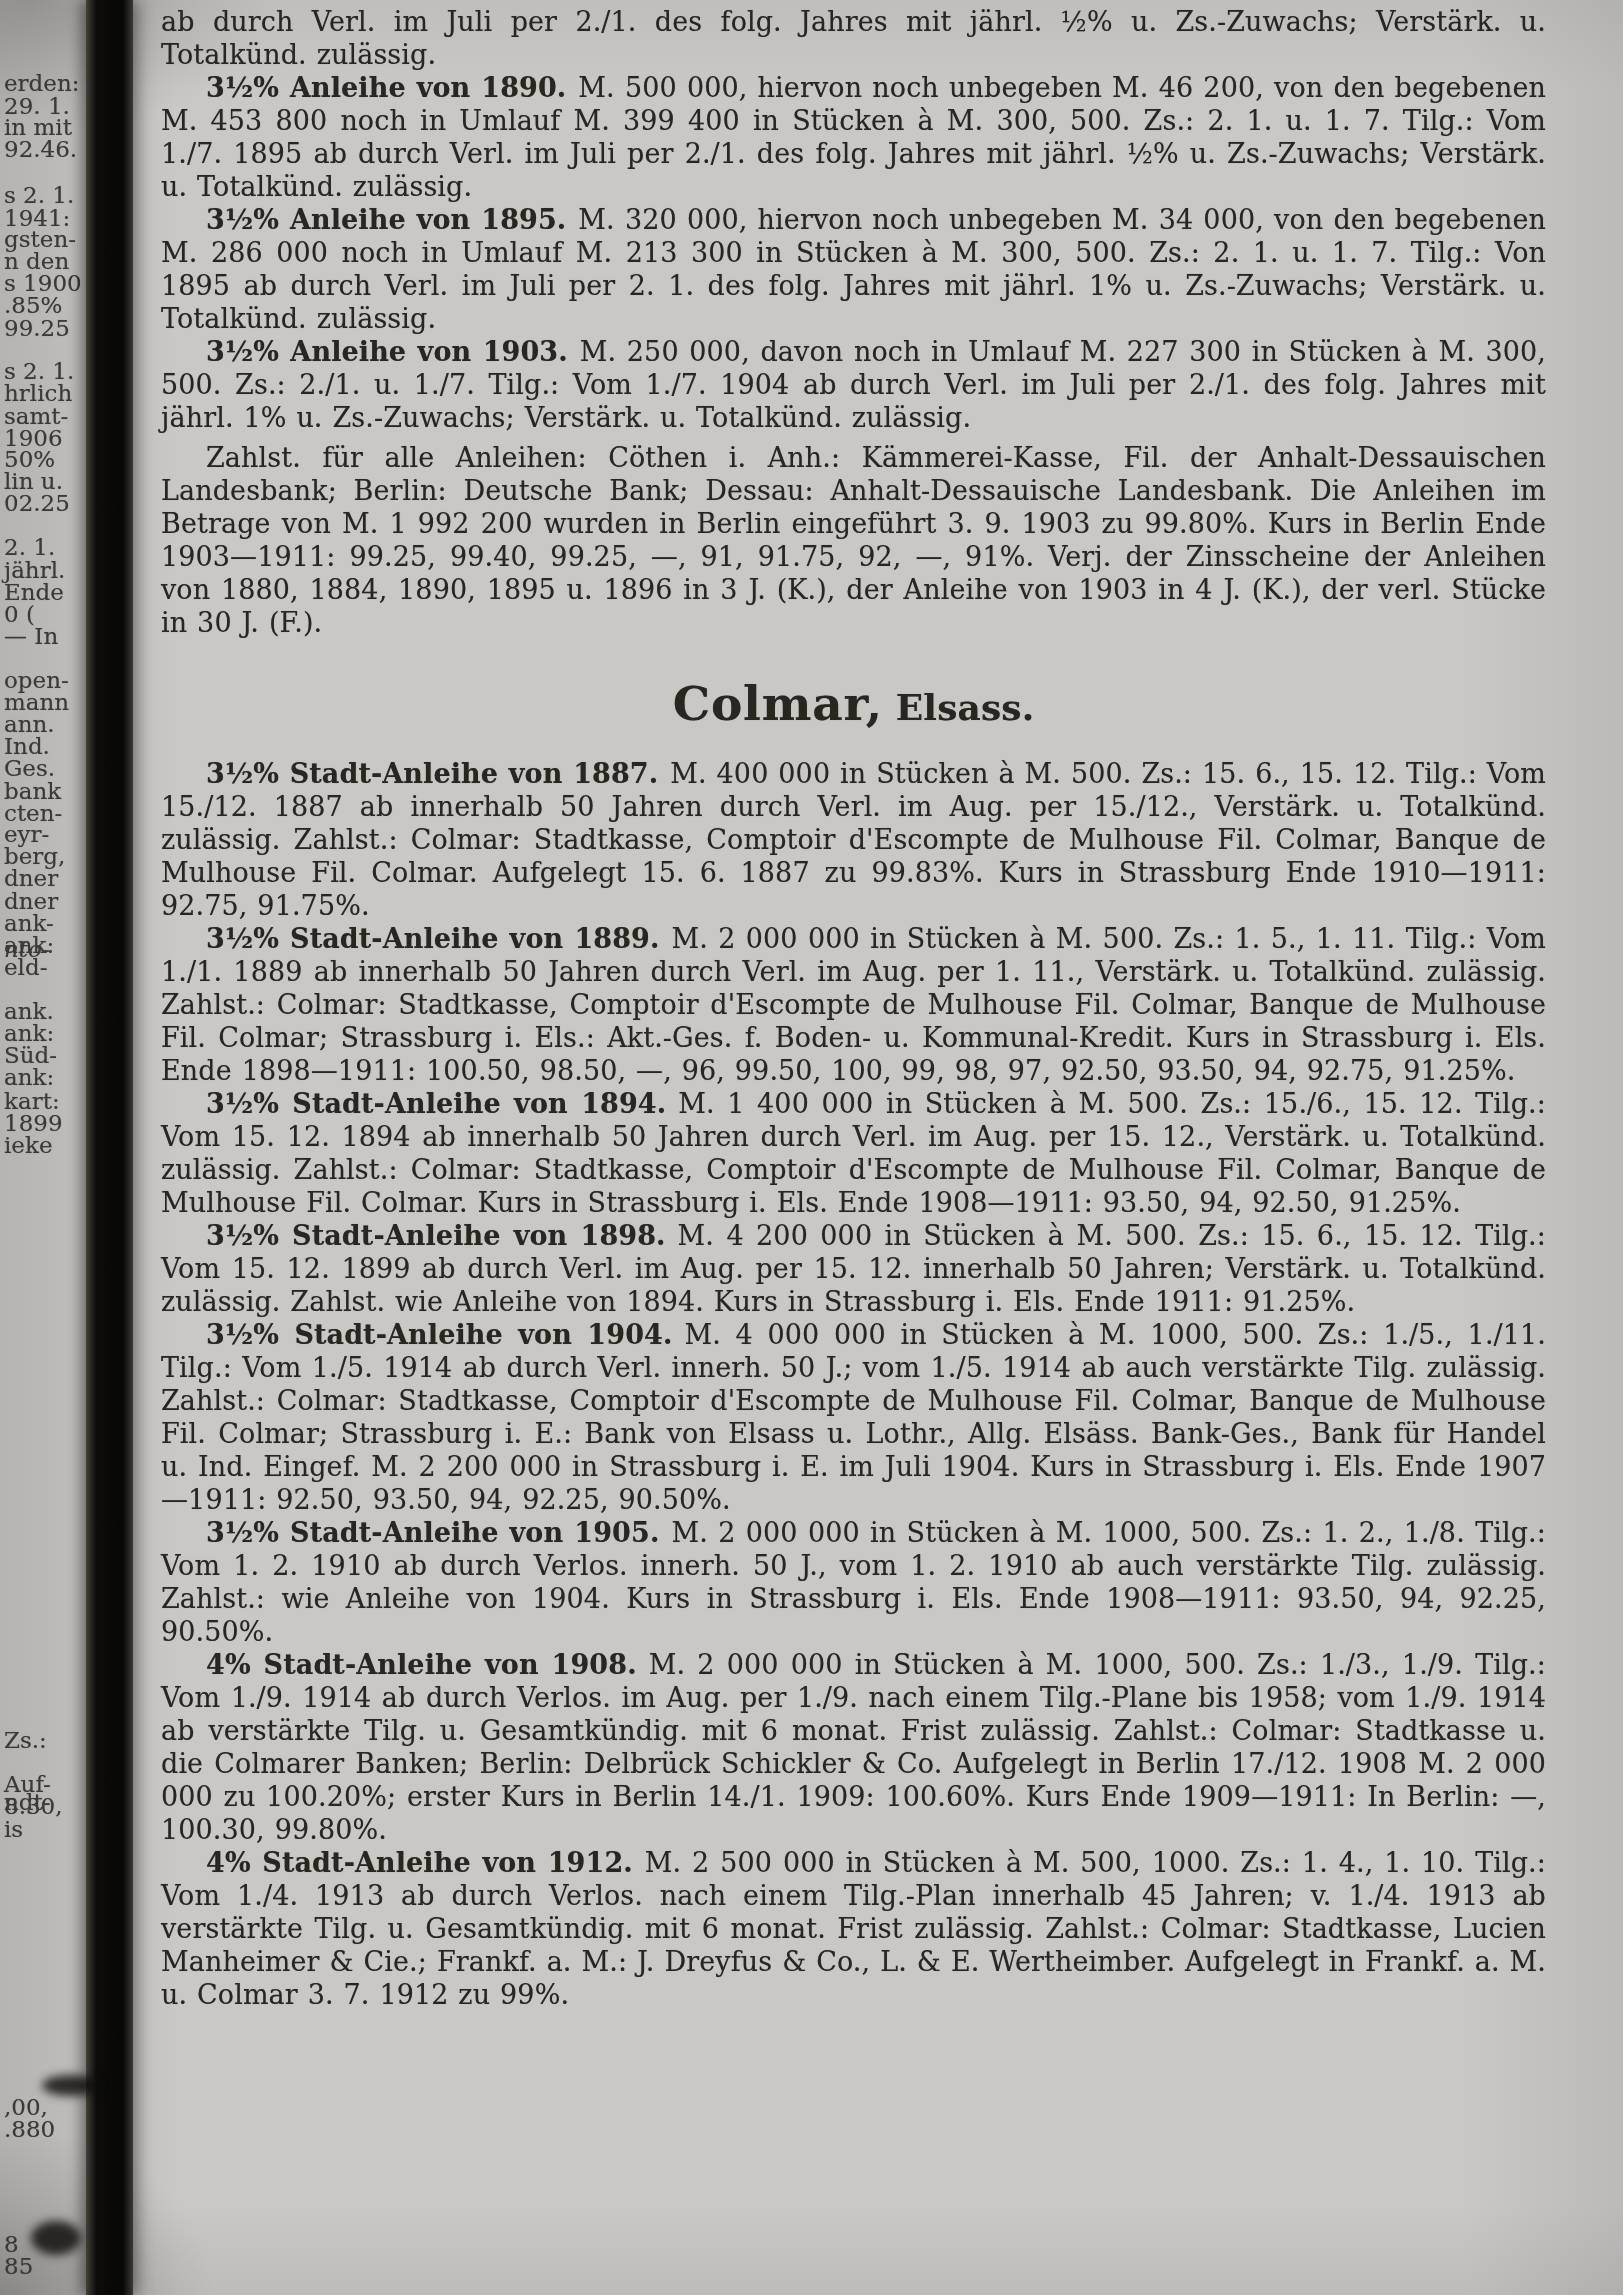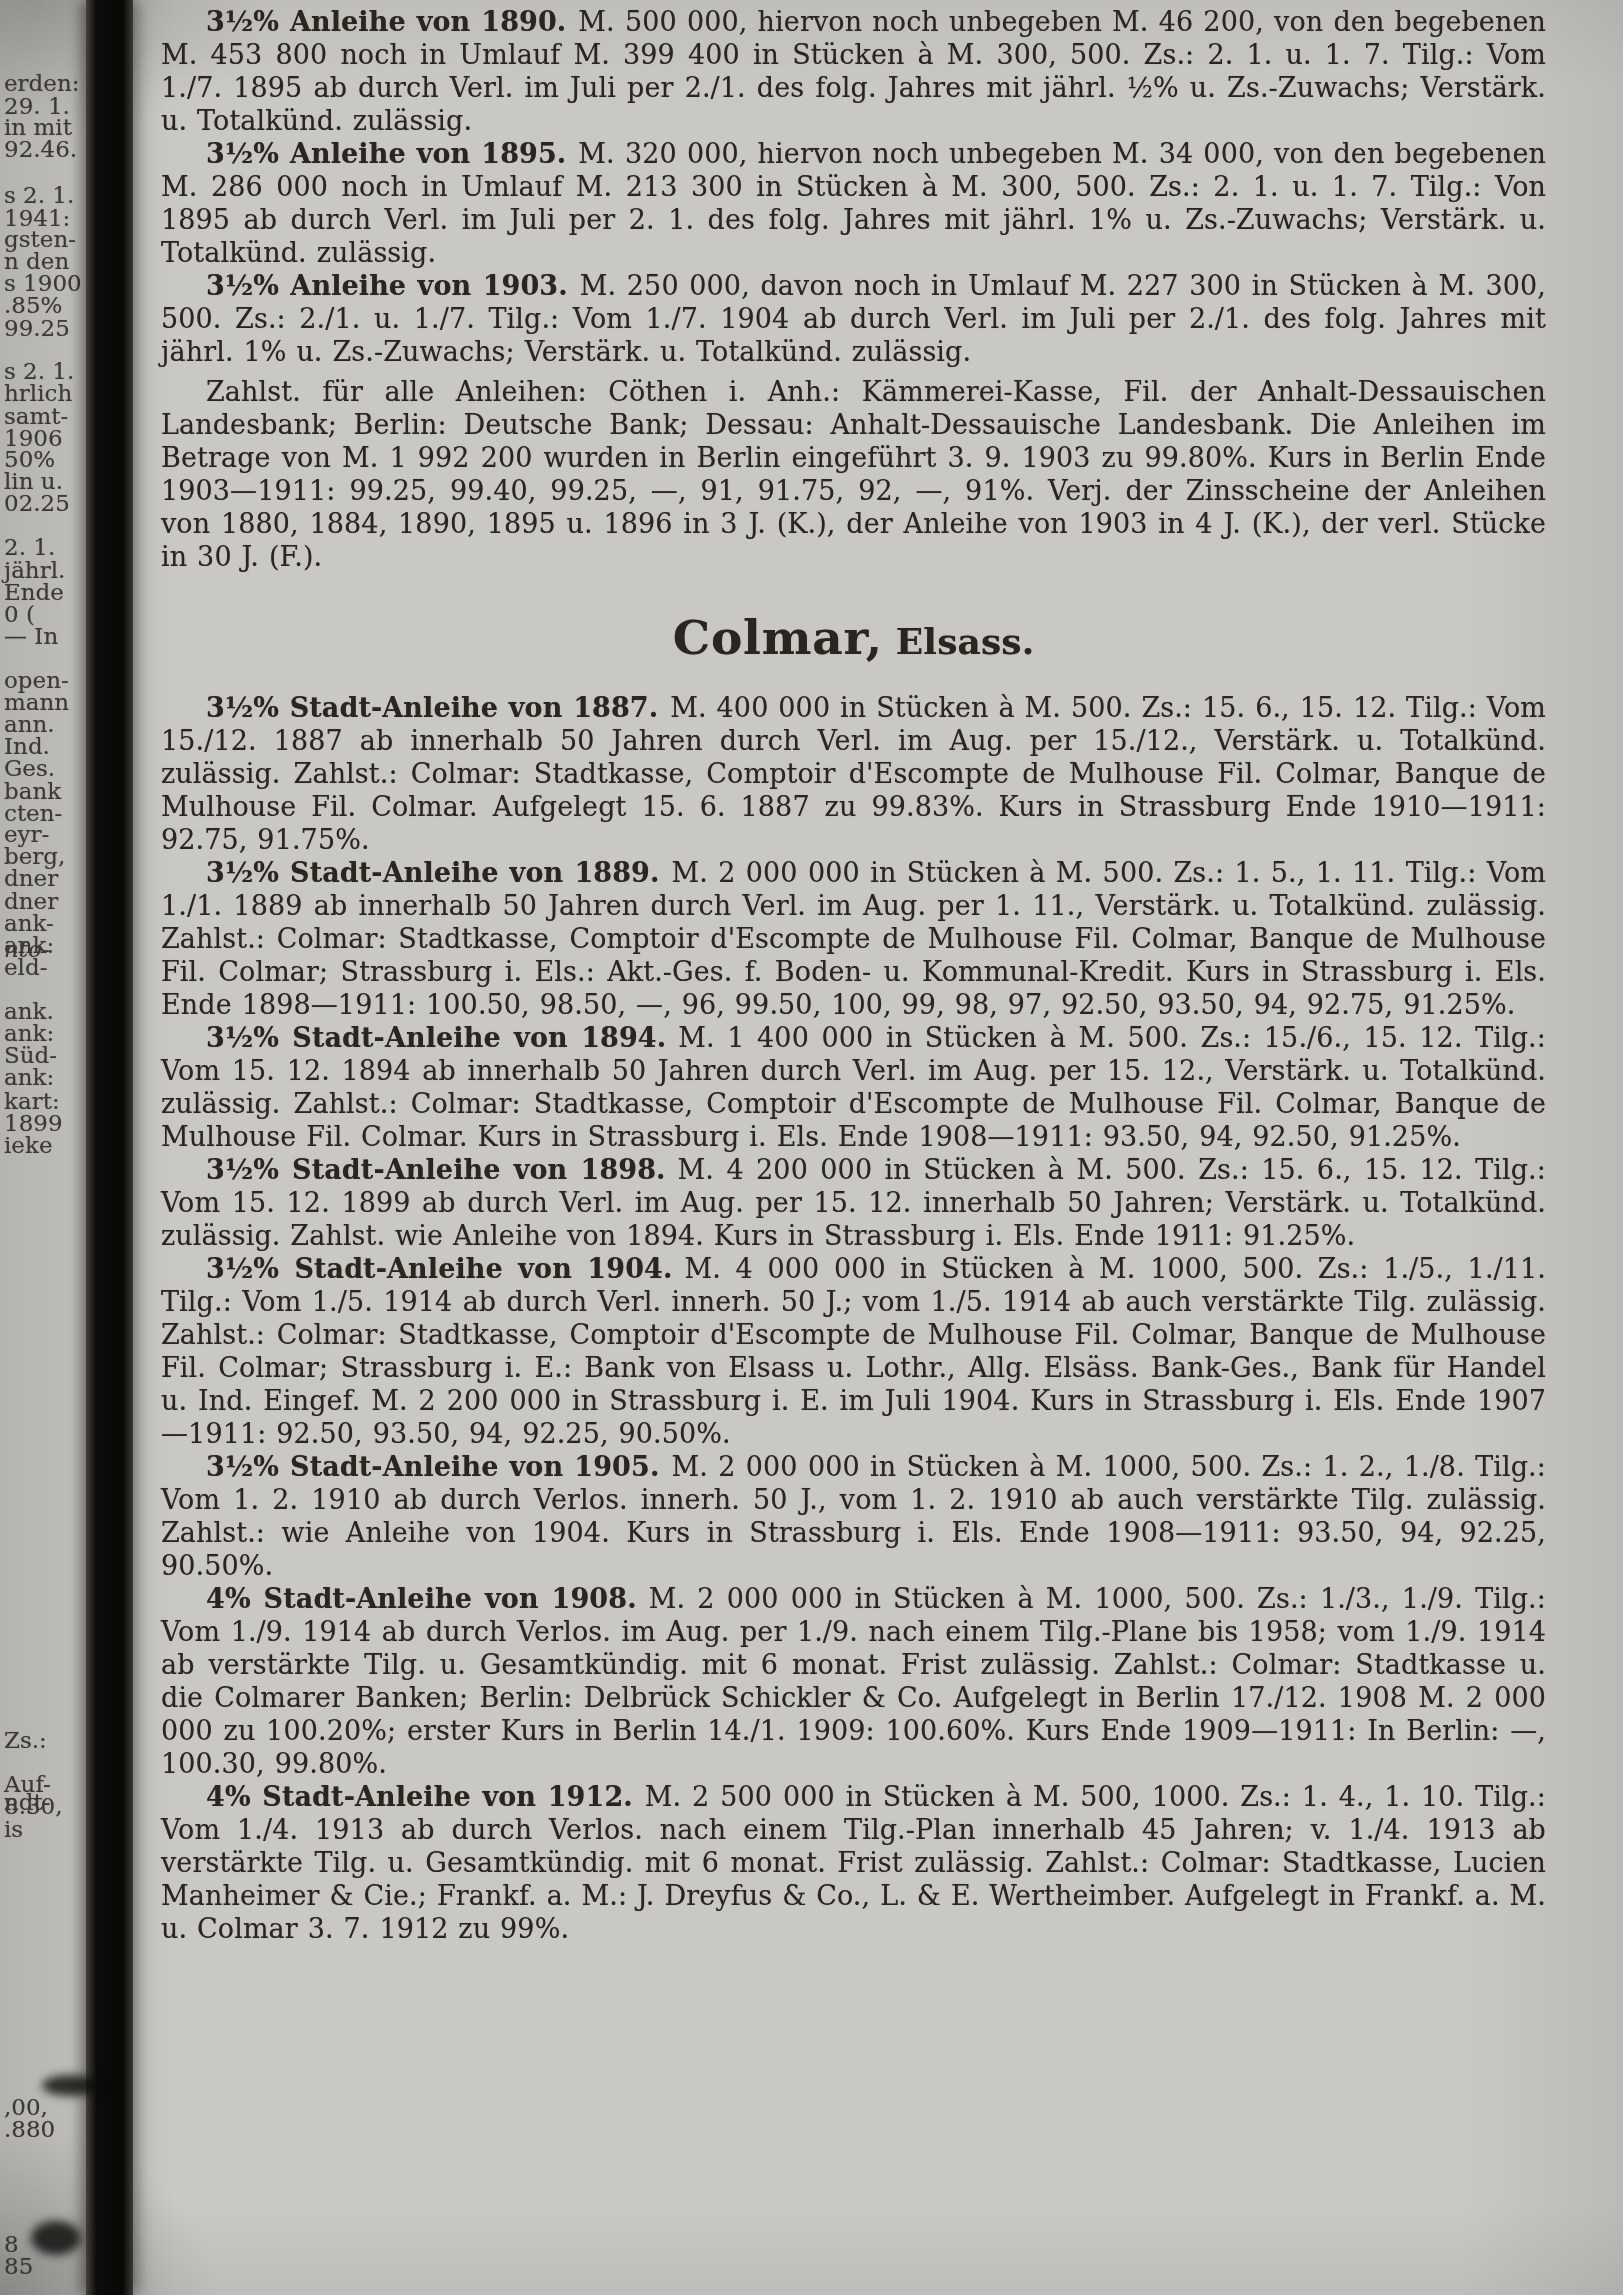--- a/index.html
+++ b/index.html
@@ -124,20 +124,21 @@
       <span class="fragment" style="top: 2231px;">8</span>
       <span class="fragment" style="top: 2253px;">85</span>
     </div>
   <div class="gutter"></div>
 
   <div class="smudge" style="left:42px;top:2075px;width:58px;height:21px;"></div>
   <div class="smudge" style="left:31px;top:2221px;width:50px;height:34px;"></div>
 
   <div class="content">
     <div class="body-text" id="paragraphs">
+        <p class="para noindent">ab durch Verl. im Juli per 2./1. des folg. Jahres mit jährl. ½% u. Zs.-Zuwachs; Verstärk. u. Totalkünd. zulässig.</p>
         <p class="para"><span class="lead">3½% Anleihe von 1890.</span>M. 500 000, hiervon noch unbegeben M. 46 200, von den begebenen M. 453 800 noch in Umlauf M. 399 400 in Stücken à M. 300, 500. Zs.: 2. 1. u. 1. 7. Tilg.: Vom 1./7. 1895 ab durch Verl. im Juli per 2./1. des folg. Jahres mit jährl. ½% u. Zs.-Zuwachs; Verstärk. u. Totalkünd. zulässig.</p>
         <p class="para"><span class="lead">3½% Anleihe von 1895.</span>M. 320 000, hiervon noch unbegeben M. 34 000, von den begebenen M. 286 000 noch in Umlauf M. 213 300 in Stücken à M. 300, 500. Zs.: 2. 1. u. 1. 7. Tilg.: Von 1895 ab durch Verl. im Juli per 2. 1. des folg. Jahres mit jährl. 1% u. Zs.-Zuwachs; Verstärk. u. Totalkünd. zulässig.</p>
         <p class="para"><span class="lead">3½% Anleihe von 1903.</span>M. 250 000, davon noch in Umlauf M. 227 300 in Stücken à M. 300, 500. Zs.: 2./1. u. 1./7. Tilg.: Vom 1./7. 1904 ab durch Verl. im Juli per 2./1. des folg. Jahres mit jährl. 1% u. Zs.-Zuwachs; Verstärk. u. Totalkünd. zulässig.</p>
         <p class="para spaced">Zahlst. für alle Anleihen: Cöthen i. Anh.: Kämmerei-Kasse, Fil. der Anhalt-Dessauischen Landesbank; Berlin: Deutsche Bank; Dessau: Anhalt-Dessauische Landesbank. Die Anleihen im Betrage von M. 1 992 200 wurden in Berlin eingeführt 3. 9. 1903 zu 99.80%. Kurs in Berlin Ende 1903—1911: 99.25, 99.40, 99.25, —, 91, 91.75, 92, —, 91%. Verj. der Zinsscheine der Anleihen von 1880, 1884, 1890, 1895 u. 1896 in 3 J. (K.), der Anleihe von 1903 in 4 J. (K.), der verl. Stücke in 30 J. (F.).</p>
         <div class="section-heading"><span class="main">Colmar,</span><span class="sub">Elsass.</span></div>
         <p class="para"><span class="lead">3½% Stadt-Anleihe von 1887.</span>M. 400 000 in Stücken à M. 500. Zs.: 15. 6., 15. 12. Tilg.: Vom 15./12. 1887 ab innerhalb 50 Jahren durch Verl. im Aug. per 15./12., Verstärk. u. Totalkünd. zulässig. Zahlst.: Colmar: Stadtkasse, Comptoir d'Escompte de Mulhouse Fil. Colmar, Banque de Mulhouse Fil. Colmar. Aufgelegt 15. 6. 1887 zu 99.83%. Kurs in Strassburg Ende 1910—1911: 92.75, 91.75%.</p>
         <p class="para"><span class="lead">3½% Stadt-Anleihe von 1889.</span>M. 2 000 000 in Stücken à M. 500. Zs.: 1. 5., 1. 11. Tilg.: Vom 1./1. 1889 ab innerhalb 50 Jahren durch Verl. im Aug. per 1. 11., Verstärk. u. Totalkünd. zulässig. Zahlst.: Colmar: Stadtkasse, Comptoir d'Escompte de Mulhouse Fil. Colmar, Banque de Mulhouse Fil. Colmar; Strassburg i. Els.: Akt.-Ges. f. Boden- u. Kommunal-Kredit. Kurs in Strassburg i. Els. Ende 1898—1911: 100.50, 98.50, —, 96, 99.50, 100, 99, 98, 97, 92.50, 93.50, 94, 92.75, 91.25%.</p>
         <p class="para"><span class="lead">3½% Stadt-Anleihe von 1894.</span>M. 1 400 000 in Stücken à M. 500. Zs.: 15./6., 15. 12. Tilg.: Vom 15. 12. 1894 ab innerhalb 50 Jahren durch Verl. im Aug. per 15. 12., Verstärk. u. Totalkünd. zulässig. Zahlst.: Colmar: Stadtkasse, Comptoir d'Escompte de Mulhouse Fil. Colmar, Banque de Mulhouse Fil. Colmar. Kurs in Strassburg i. Els. Ende 1908—1911: 93.50, 94, 92.50, 91.25%.</p>
         <p class="para"><span class="lead">3½% Stadt-Anleihe von 1898.</span>M. 4 200 000 in Stücken à M. 500. Zs.: 15. 6., 15. 12. Tilg.: Vom 15. 12. 1899 ab durch Verl. im Aug. per 15. 12. innerhalb 50 Jahren; Verstärk. u. Totalkünd. zulässig. Zahlst. wie Anleihe von 1894. Kurs in Strassburg i. Els. Ende 1911: 91.25%.</p>
         <p class="para"><span class="lead">3½% Stadt-Anleihe von 1904.</span>M. 4 000 000 in Stücken à M. 1000, 500. Zs.: 1./5., 1./11. Tilg.: Vom 1./5. 1914 ab durch Verl. innerh. 50 J.; vom 1./5. 1914 ab auch verstärkte Tilg. zulässig. Zahlst.: Colmar: Stadtkasse, Comptoir d'Escompte de Mulhouse Fil. Colmar, Banque de Mulhouse Fil. Colmar; Strassburg i. E.: Bank von Elsass u. Lothr., Allg. Elsäss. Bank-Ges., Bank für Handel u. Ind. Eingef. M. 2 200 000 in Strassburg i. E. im Juli 1904. Kurs in Strassburg i. Els. Ende 1907—1911: 92.50, 93.50, 94, 92.25, 90.50%.</p>

